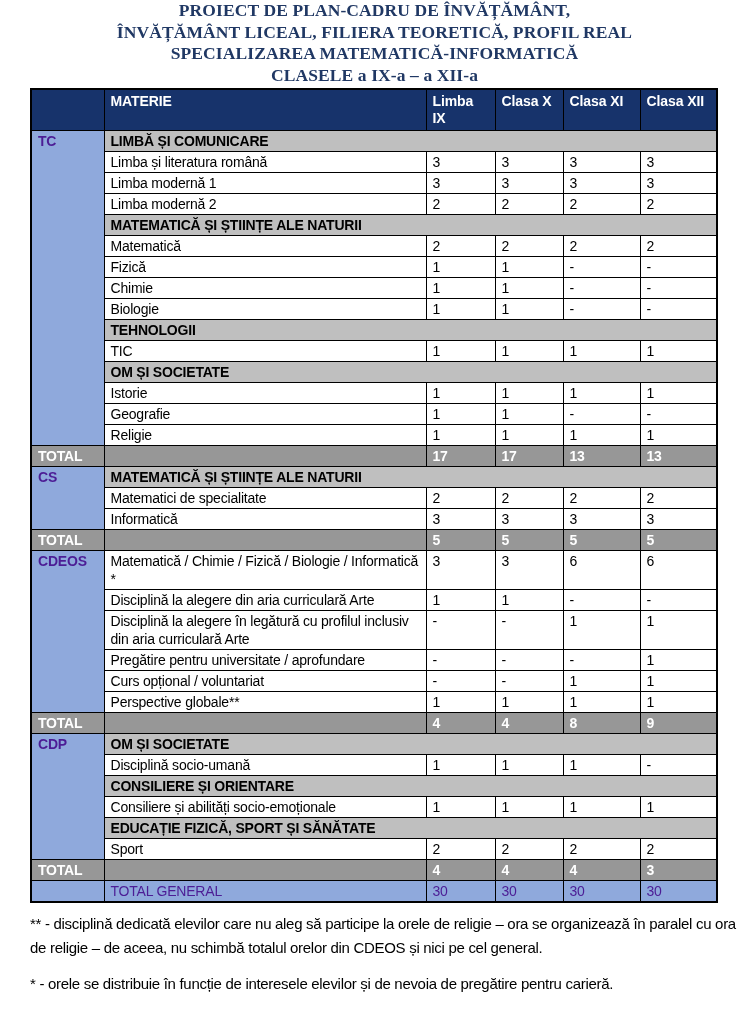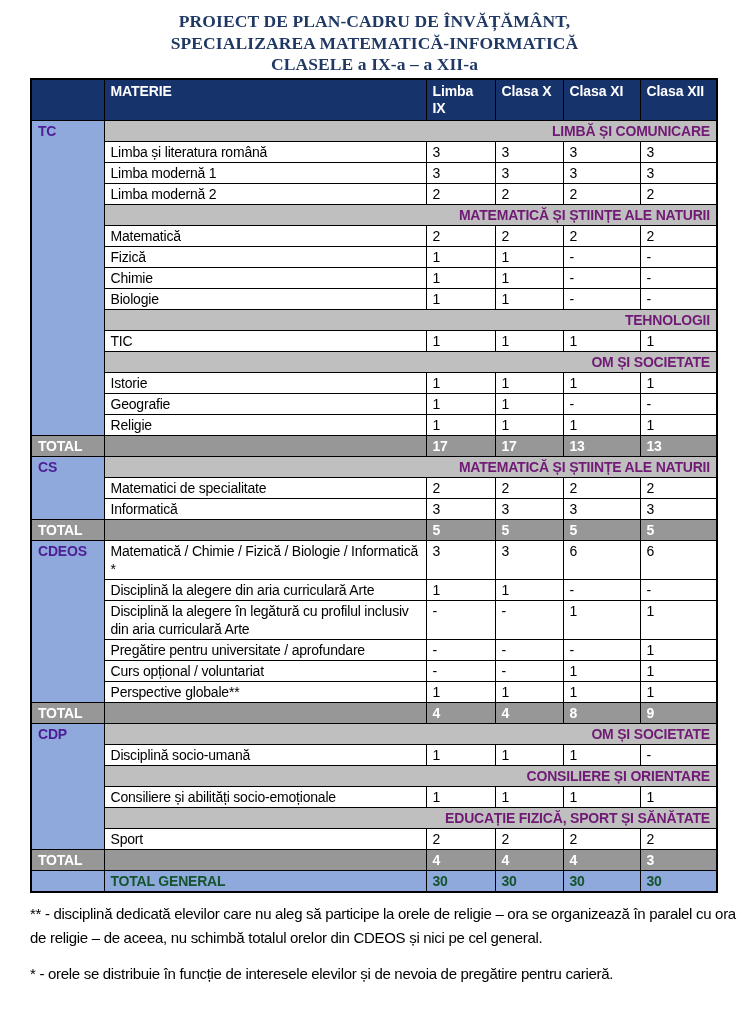--- a/index.html
+++ b/index.html
@@ -5,21 +5,21 @@
   :root{
     --navy:#17336B;
     --title-navy:#203864;
     --blue:#8FA9DC;
     --gray-section:#BFBFBF;
     --gray-total:#979797;
   }
   html,body{margin:0;padding:0;background:#fff;}
   body{width:749px;height:1024px;overflow:hidden;font-family:"Liberation Sans",sans-serif;}
   .page{position:relative;width:749px;height:1024px;background:#fff;}
-  .title-block{padding-top:11px;}
+  .title-block{}
   .title-line{
     text-align:center;
     font-family:"Liberation Serif",serif;
     font-weight:700;
     font-size:17.5px;
     line-height:21.5px;
     color:var(--title-navy);
     letter-spacing:0.1px;
   }
   table.curriculum{
@@ -54,50 +54,50 @@
     height:20px;
     letter-spacing:-0.2px;
   }
   td.category{
     background:var(--blue);
     color:#4c1d95;
     font-weight:700;
   }
   td.section{
     background:var(--gray-section);
-    color:#701a75;
-    font-weight:700;
-    text-align:right;
+    color:#000000;
+    font-weight:700;
   }
   td.label,td.value{background:#fff;color:#000;}
   tr.total-row td{
     background:var(--gray-total);
     color:#fff;
     font-weight:700;
   }
   tr.grand-row td{
     background:var(--blue);
-    color:#14532d;
-    font-weight:700;
+    color:#4c1d95;
+    font-weight:400;
   }
   .footnotes{margin:9px 4px 0 30px;color:#000;}
   .footnote{
     font-size:15px;
     line-height:24px;
     letter-spacing:-0.3px;
   }
   .footnote + .footnote{margin-top:12px;}
 </style>
 </head>
 <body>
 
 <div class="page">
 
   <div class="title-block">
     <div class="title-line">PROIECT DE PLAN-CADRU DE ÎNVĂȚĂMÂNT,</div>
+    <div class="title-line">ÎNVĂȚĂMÂNT LICEAL, FILIERA TEORETICĂ, PROFIL REAL</div>
     <div class="title-line">SPECIALIZAREA MATEMATICĂ-INFORMATICĂ</div>
     <div class="title-line">CLASELE a IX-a – a XII-a</div>
   </div>
 
   <table class="curriculum">
     <colgroup>
       <col style="width:73px">
       <col style="width:322px">
       <col style="width:69px">
       <col style="width:68px">

